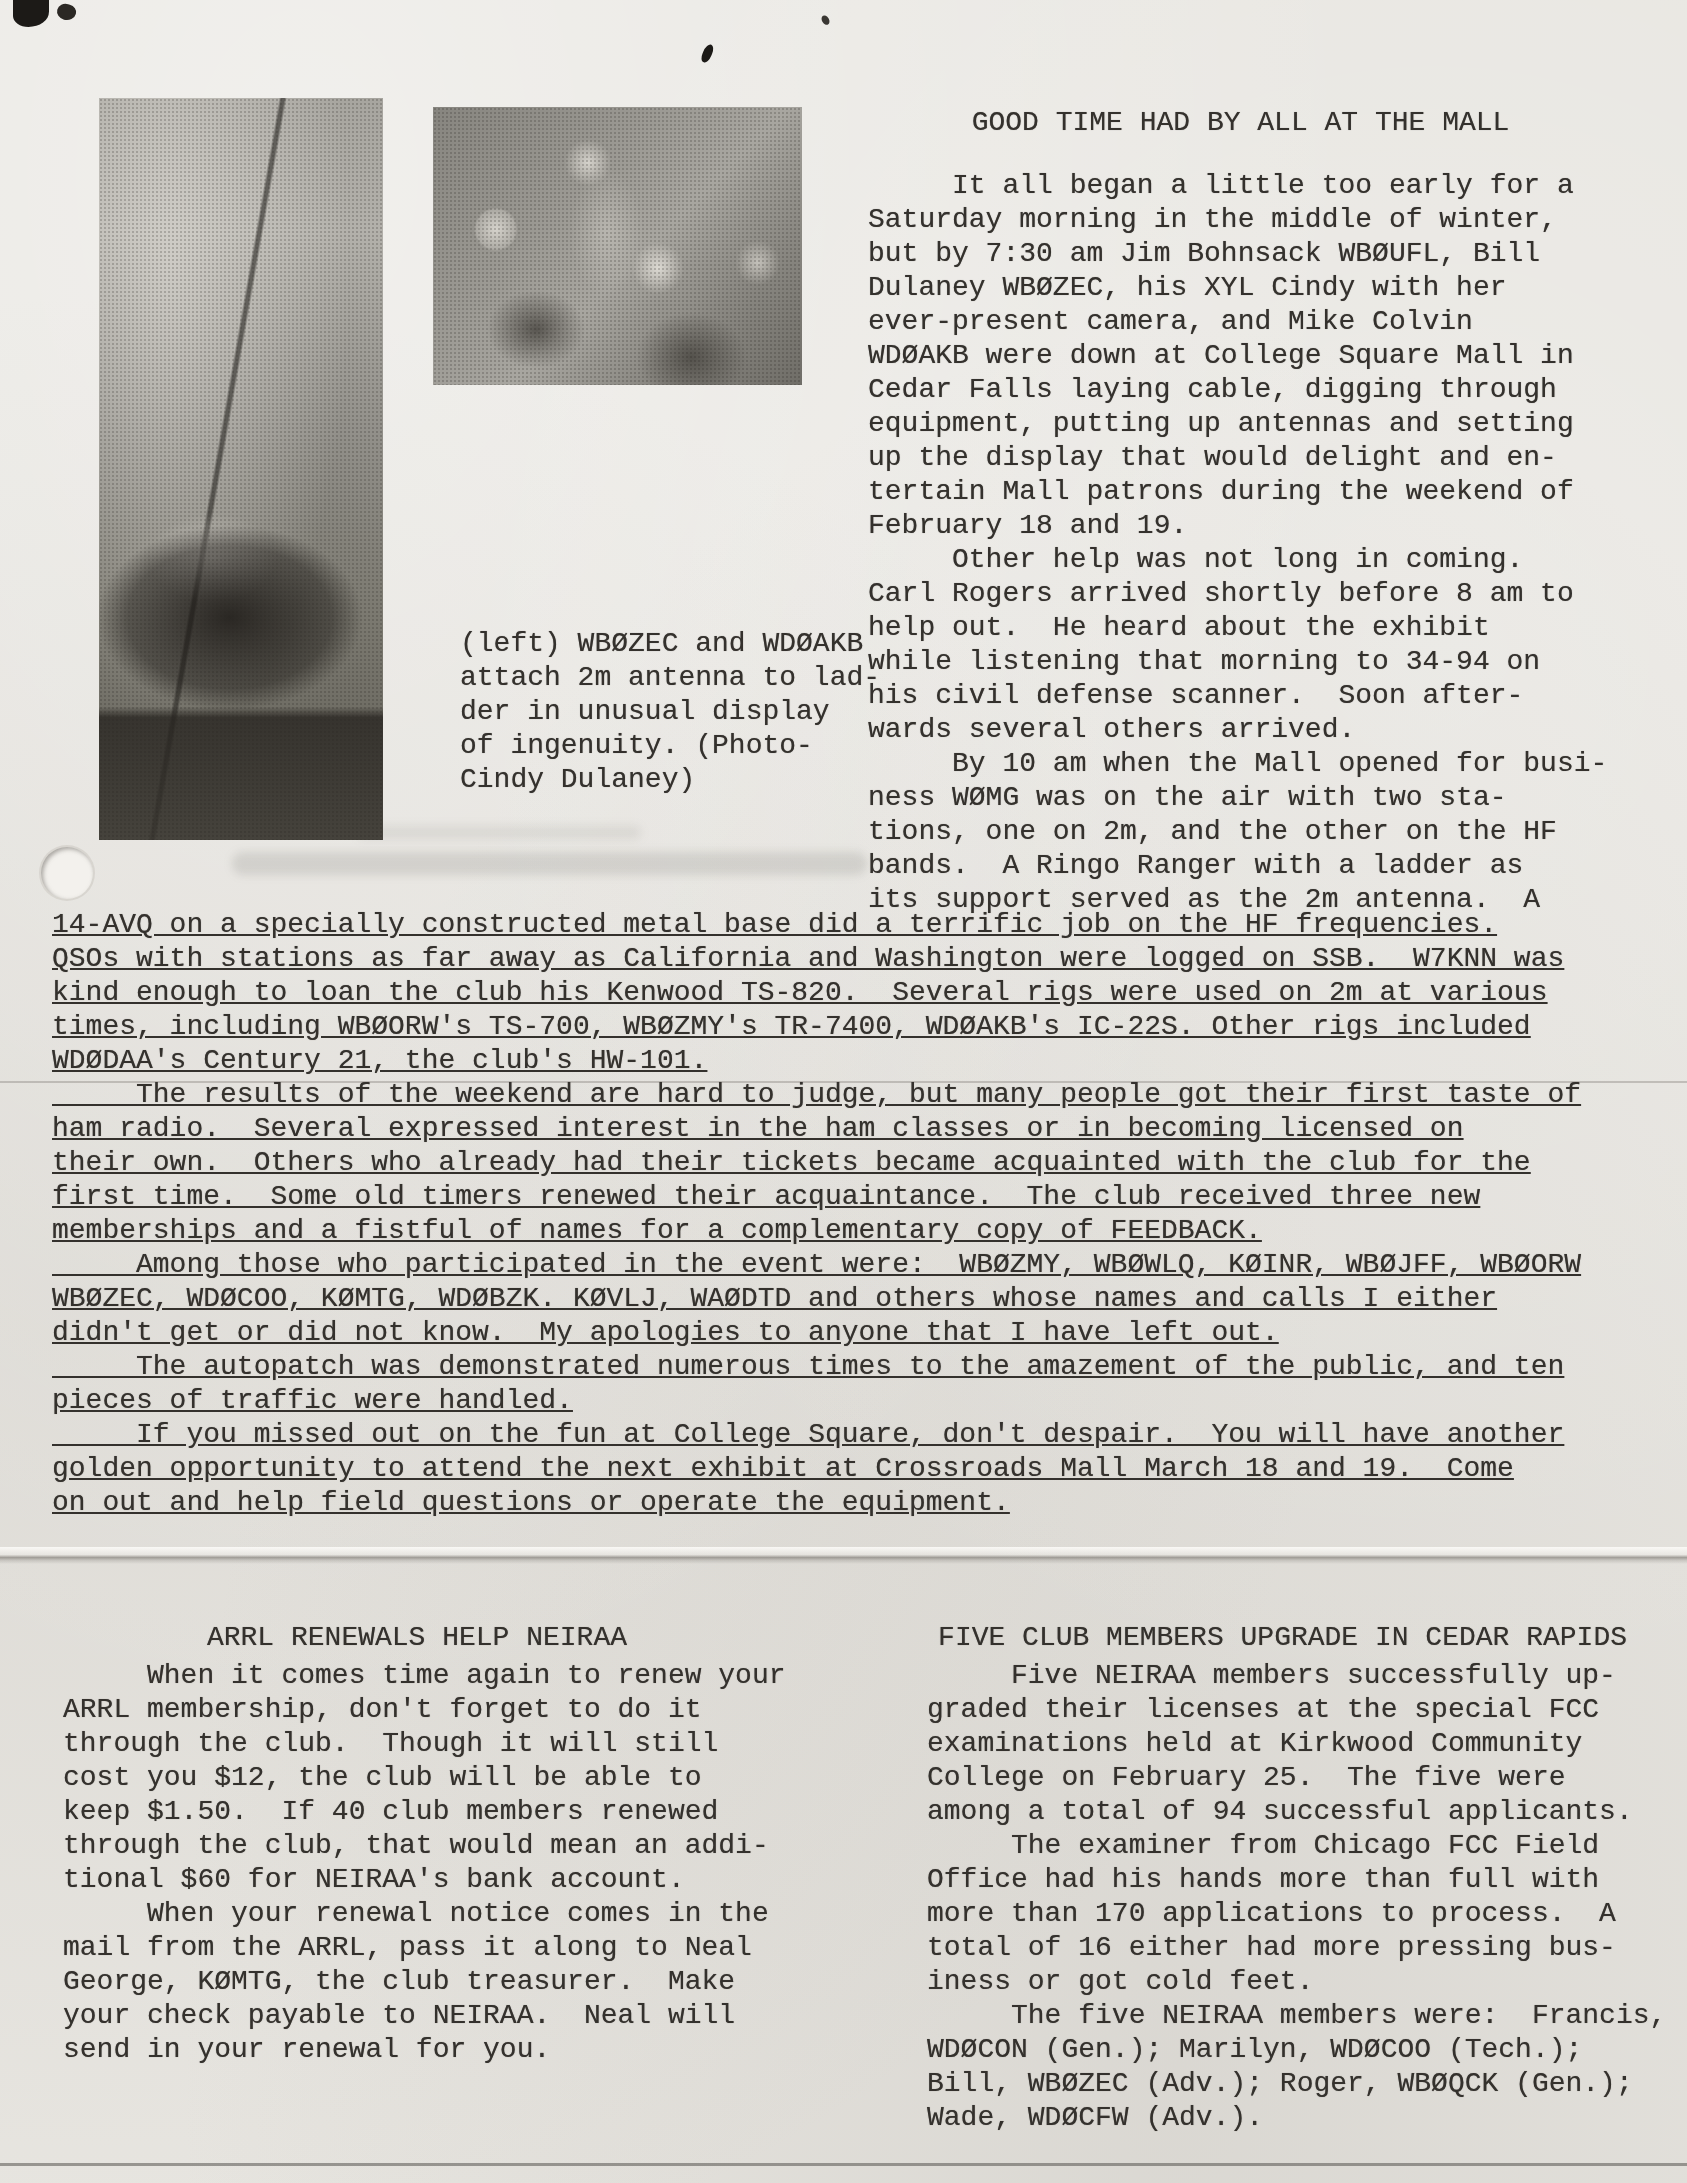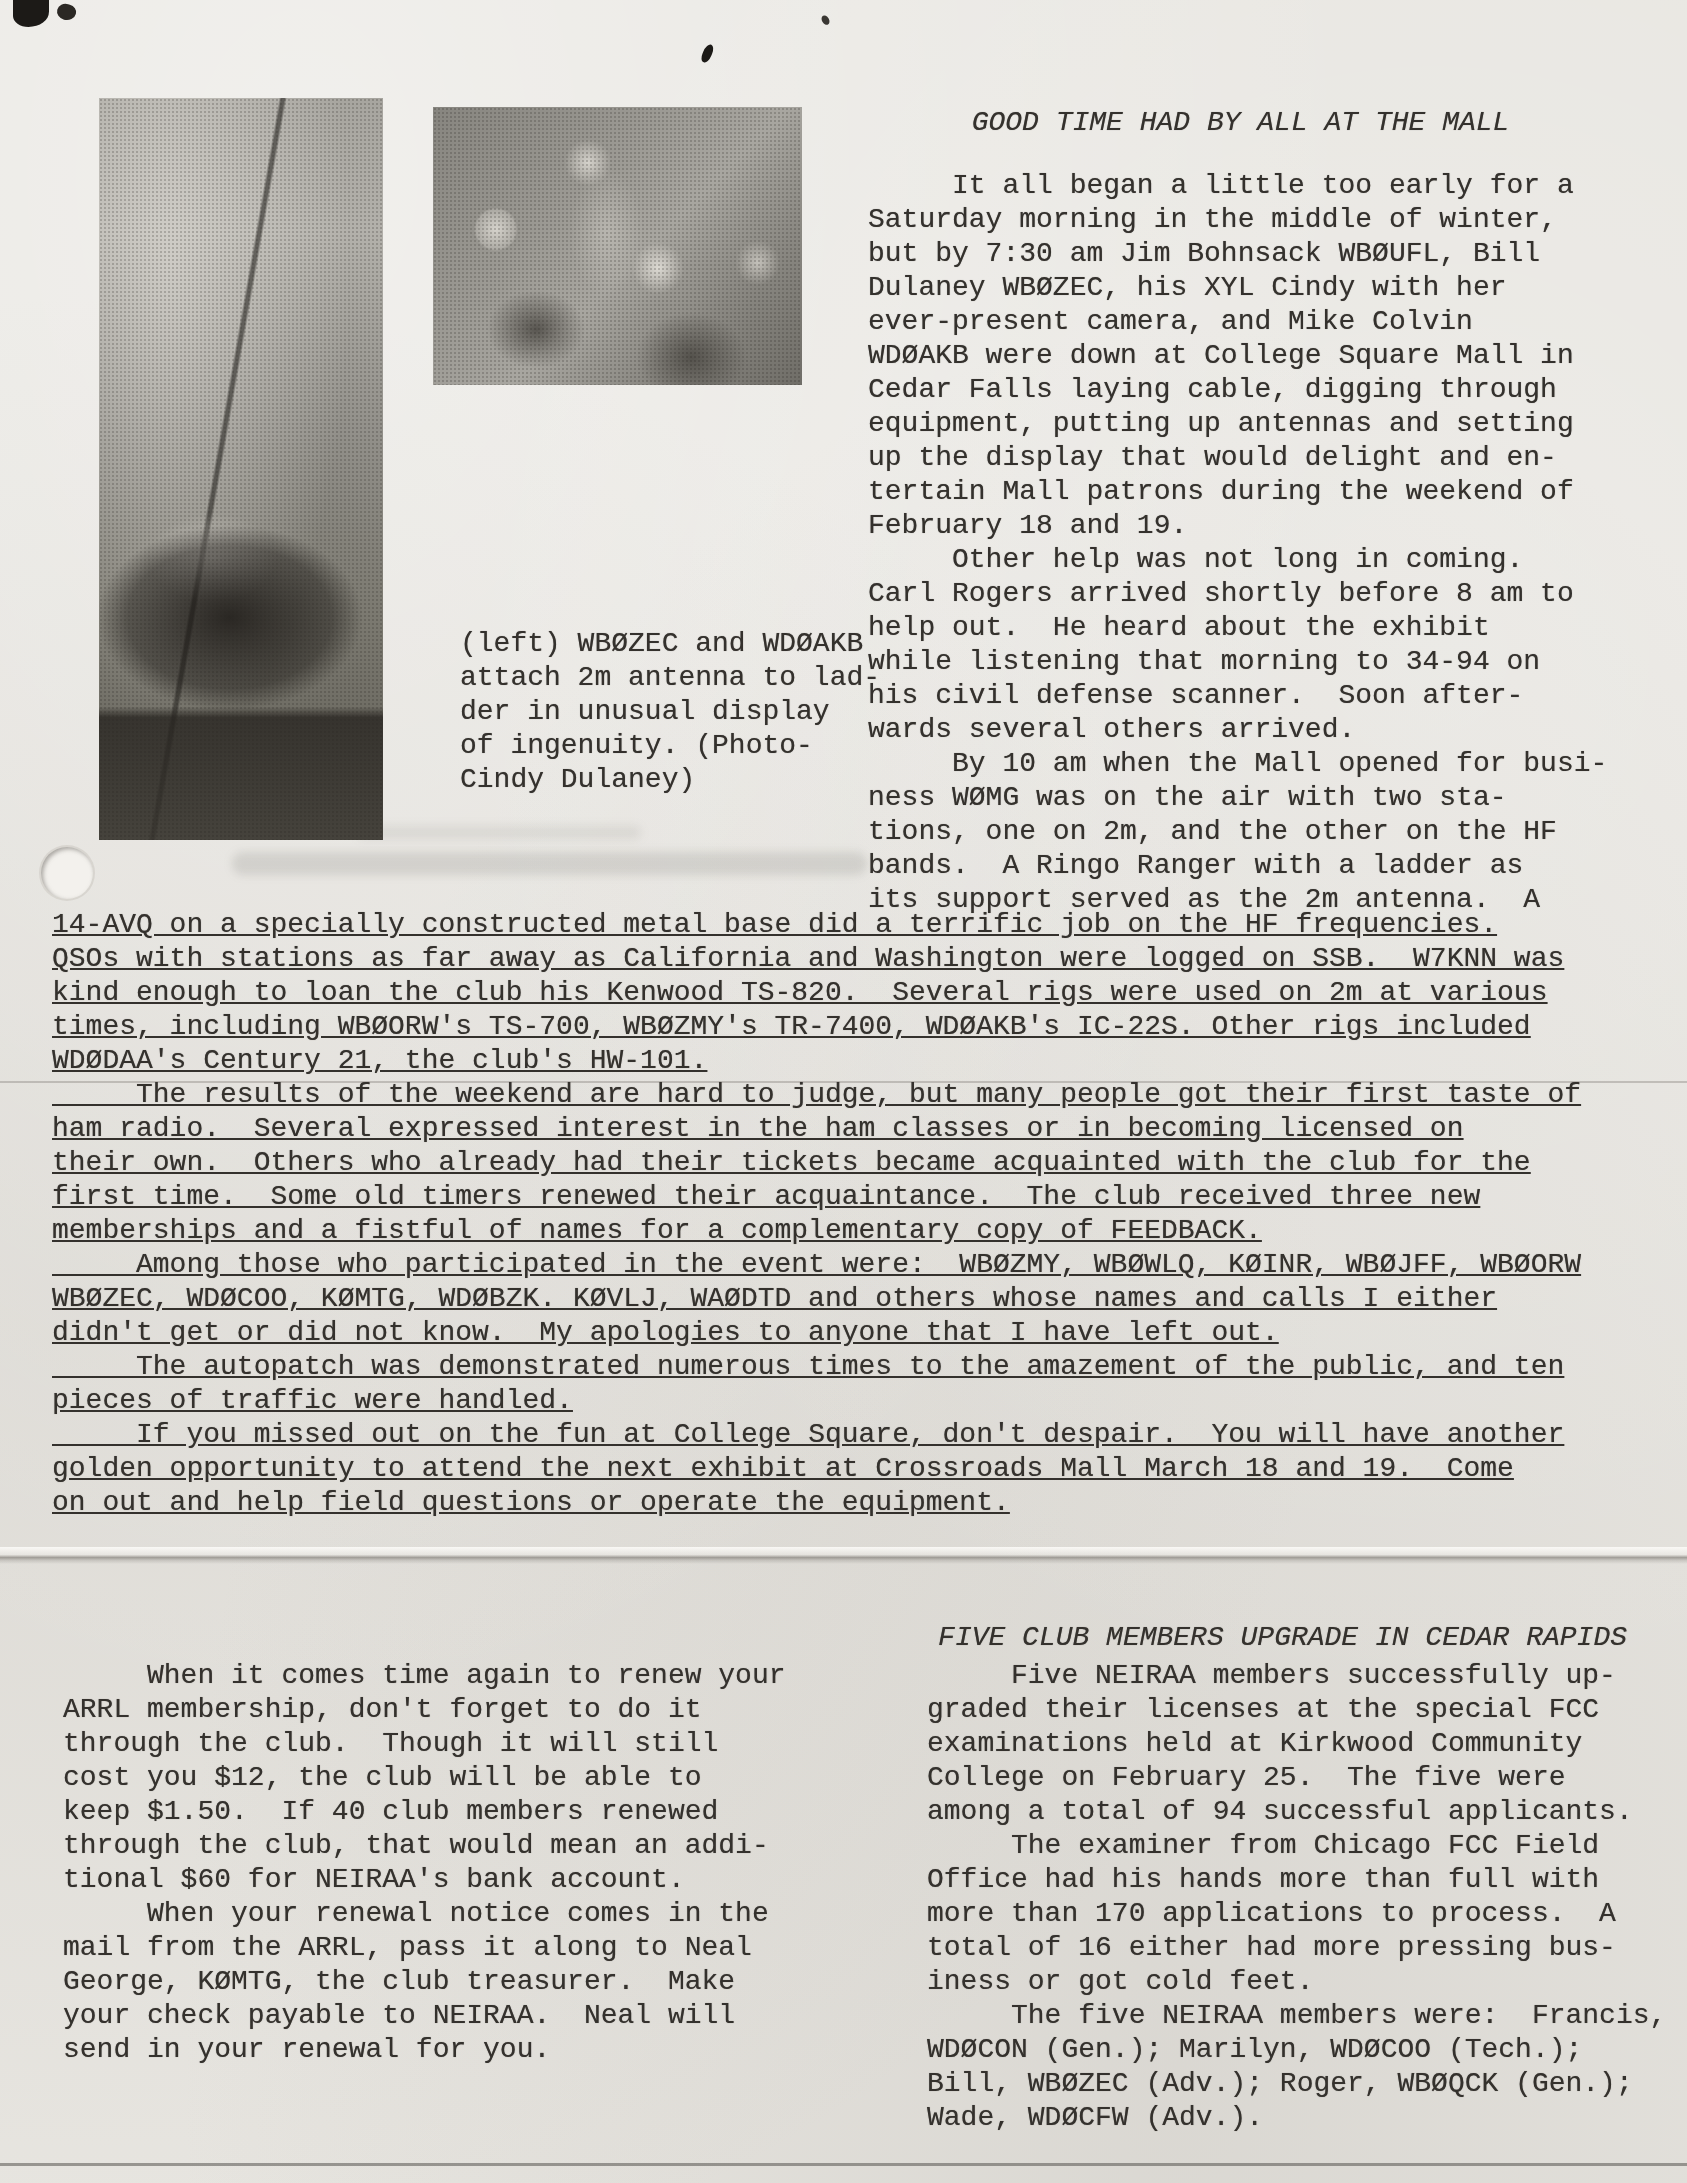--- a/index.html
+++ b/index.html
@@ -17,21 +17,21 @@
   }
   .tw{
     position:absolute;
     font-family:"Liberation Mono","DejaVu Sans Mono",monospace;
     font-size:28px;
     line-height:34px;
     color:#34312d;
     white-space:pre-wrap;
     text-shadow:0 0 0.8px rgba(52,49,45,.6);
   }
-  .title{text-align:center;font-style:italic;}
+  .title{text-align:center;}
   
   .photo{position:absolute;}
   .halftone::after{
     content:"";position:absolute;inset:0;
     background-image:radial-gradient(rgba(38,35,31,.5) 0.7px, transparent 0.9px);
     background-size:4px 4px;
     opacity:.45;
   }
   #photo-tall{
     left:99px;top:98px;width:284px;height:742px;
@@ -158,20 +158,21 @@
 memberships and a fistful of names for a complementary copy of FEEDBACK.
      Among those who participated in the event were:  WBØZMY, WBØWLQ, KØINR, WBØJFF, WBØORW
 WBØZEC, WDØCOO, KØMTG, WDØBZK. KØVLJ, WAØDTD and others whose names and calls I either
 didn't get or did not know.  My apologies to anyone that I have left out.
      The autopatch was demonstrated numerous times to the amazement of the public, and ten
 pieces of traffic were handled.
      If you missed out on the fun at College Square, don't despair.  You will have another
 golden opportunity to attend the next exhibit at Crossroads Mall March 18 and 19.  Come
 on out and help field questions or operate the equipment.</div>
 
+  <div id="title-arrl" class="tw title">ARRL RENEWALS HELP NEIRAA</div>
   <div id="arrl-body" class="tw">     When it comes time again to renew your
 ARRL membership, don't forget to do it
 through the club.  Though it will still
 cost you $12, the club will be able to
 keep $1.50.  If 40 club members renewed
 through the club, that would mean an addi-
 tional $60 for NEIRAA's bank account.
      When your renewal notice comes in the
 mail from the ARRL, pass it along to Neal
 George, KØMTG, the club treasurer.  Make

